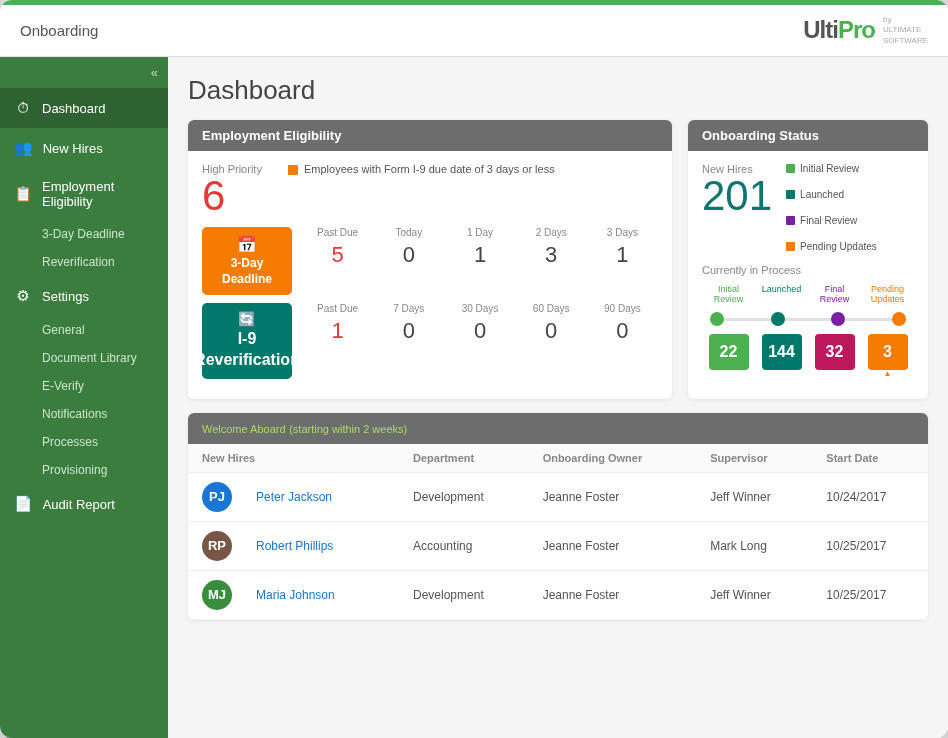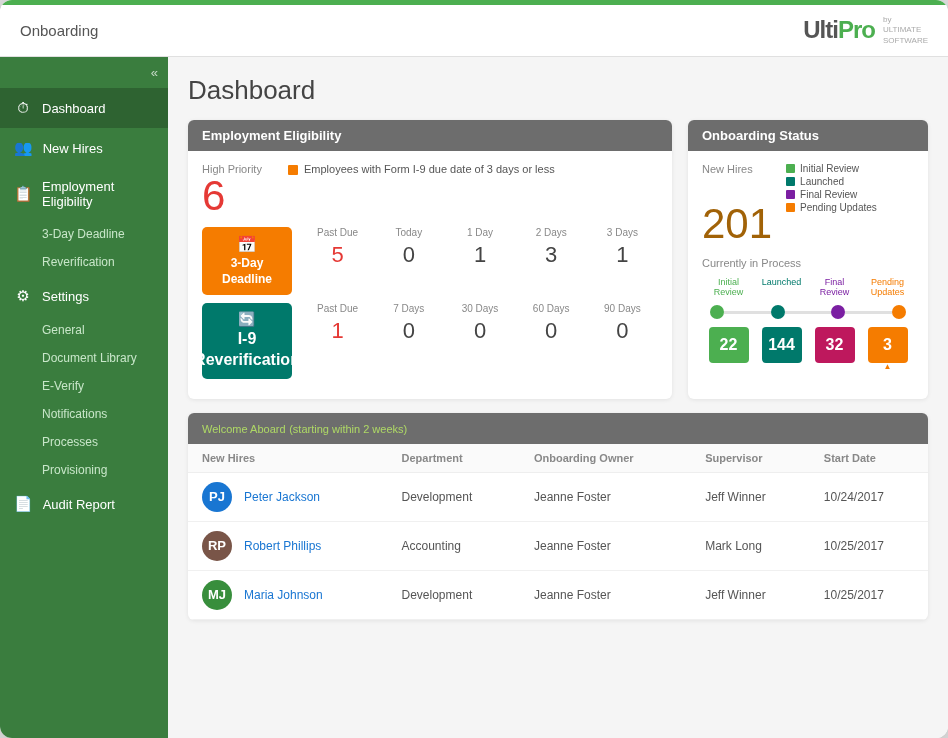--- a/index.html
+++ b/index.html
@@ -48,22 +48,22 @@
     .deadline-stats { display: flex; flex: 1; gap: 0; }
     .stat-col { display: flex; flex-direction: column; align-items: center; flex: 1; }
     .stat-label { font-size: 10px; color: #888; margin-bottom: 4px; }
     .stat-value { font-size: 22px; font-weight: 300; color: #444; }
     .stat-value.red { color: #e53935; }
     
     .onboarding-card { width: 240px; flex-shrink: 0; }
     .onboarding-body { padding: 12px 14px; }
     .onboarding-new-hires-row { display: flex; align-items: flex-start; gap: 14px; margin-bottom: 12px; }
     .nh-label { font-size: 11px; color: #888; }
-    .nh-number { font-size: 42px; color: #a16207; font-weight: 300; line-height: 1; margin-top: 28px; }
-    .nh-legend { display: flex; flex-direction: column; gap: 2px; }
+    .nh-number { font-size: 42px; color: #0f766e; font-weight: 300; line-height: 1; }
+    .nh-legend { display: flex; flex-direction: column; gap: 15px; }
     .legend-row { display: flex; align-items: center; gap: 5px; font-size: 10px; color: #555; }
     .legend-sq { width: 9px; height: 9px; border-radius: 1px; }
     .sq-green { background: #4caf50; }
     .sq-teal { background: #00796b; }
     .sq-purple { background: #7b1fa2; }
     .sq-orange { background: #f57c00; }
     .process-label { font-size: 11px; color: #888; margin-bottom: 8px; }
     .process-stages { display: flex; justify-content: space-around; margin-bottom: 8px; }
     .stage-label { font-size: 9px; color: #888; text-align: center; width: 44px; }
     .stage-label.green { color: #4caf50; }
@@ -86,21 +86,21 @@
     .pb-orange { background: #f57c00; border-radius: 4px; position: relative; }
     .pb-orange::after { content: '▲'; position: absolute; bottom: -8px; font-size: 8px; color: #f57c00; }
     
     .welcome-card { background: #fff; border-radius: 6px; box-shadow: 0 1px 4px rgba(0,0,0,0.08); overflow: hidden; }
     .welcome-header { background: #6d6d6d; color: #bef264; font-size: 13px; font-weight: 600; padding: 8px 14px; }
     .welcome-header span { font-weight: 400; font-size: 11px; opacity: 0.8; }
     table { width: 100%; border-collapse: collapse; }
     thead th { font-size: 11px; color: #888; font-weight: 600; text-align: left; padding: 8px 14px; border-bottom: 1px solid #eee; background: #fafafa; }
     tbody tr { border-bottom: 1px solid #f0f0f0; }
     tbody td { font-size: 12px; color: #555; padding: 9px 14px; vertical-align: middle; }
-    .new-hire-cell { display: flex; align-items: center; gap: 12px; }
+    .new-hire-cell { display: flex; align-items: center; gap: 24px; }
     .avatar { width: 30px; height: 30px; border-radius: 50%; background: #ccc; overflow: hidden; display: flex; align-items: center; justify-content: center; font-size: 13px; font-weight: 600; color: #fff; }
     .av-blue { background: #1976d2; }
     .av-brown { background: #795548; }
     .av-green { background: #388e3c; }
     .hire-name { color: #1976d2; cursor: pointer; font-weight: 500; }
   </style>
 </head>
 <body>
 
 <div class="app-frame">

